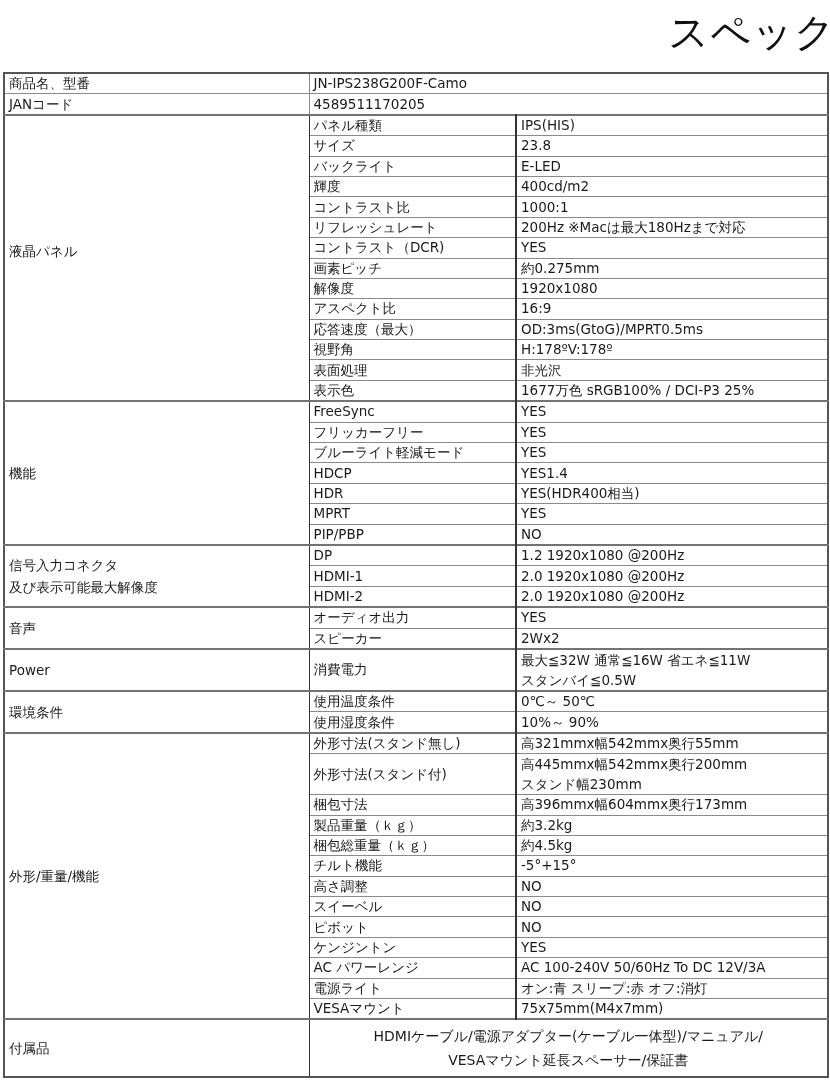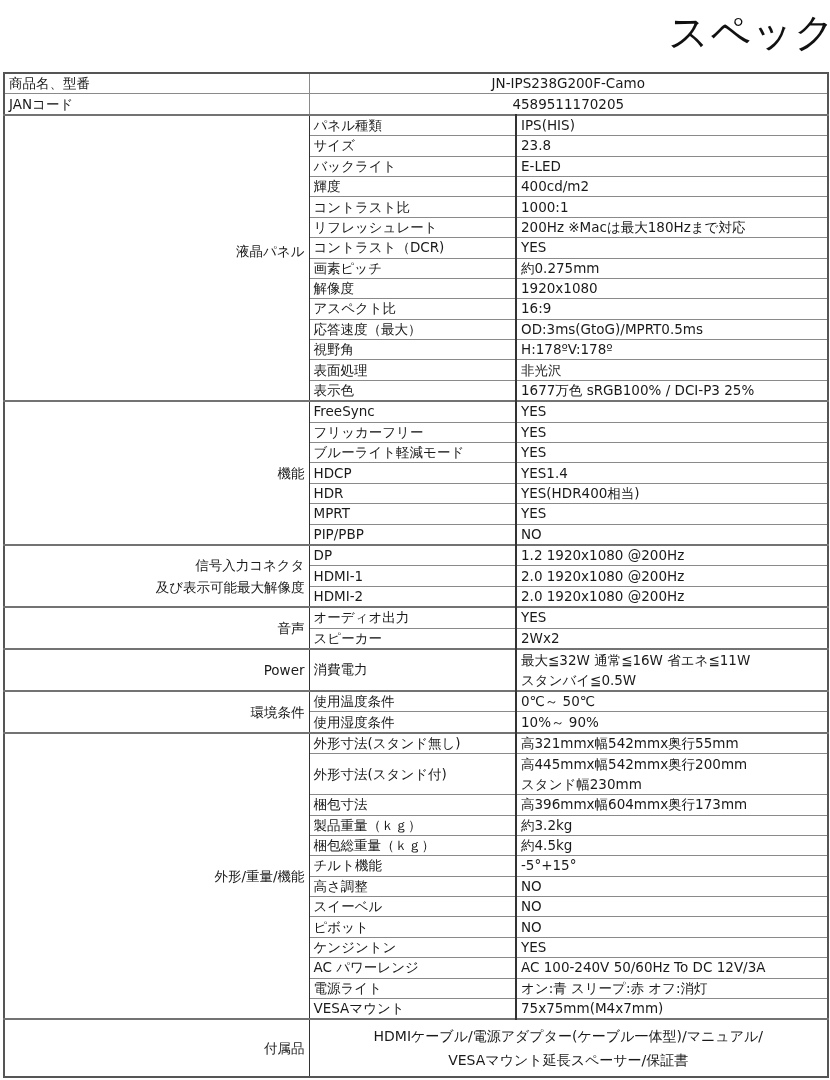--- a/index.html
+++ b/index.html
@@ -5,24 +5,24 @@
   html, body { margin: 0; padding: 0; background: #ffffff; }
   body { width: 830px; height: 1080px; position: relative; overflow: hidden;
          font-family: "DejaVu Sans", "Liberation Sans", sans-serif; color: #1a1a1a; }
   .title { position: absolute; left: 6px; top: 4px; width: 830px; text-align: right;
            font-size: 40px; line-height: 56px; font-weight: 500; letter-spacing: 1px; color: #111; }
   table.spec { position: absolute; left: 3px; top: 72px; width: 824px;
                border-collapse: collapse; table-layout: fixed;
                border: 2px solid #555; font-size: 13.5px; }
   table.spec td { border: 1px solid #8a8a8a; padding: 0 4px; height: 19.4px; line-height: 19px;
                   white-space: nowrap; overflow: hidden; vertical-align: middle; }
-  table.spec td.cat { text-align: right; white-space: normal; line-height: 22px; border-right: 1.5px solid #333; }
+  table.spec td.cat { text-align: left; white-space: normal; line-height: 22px; border-right: 1.5px solid #333; }
   table.spec td.key { border-right: 2px solid #333; }
   table.spec td.val { }
-  table.spec td.center { text-align: center; margin-left: 32px; }
+  table.spec td.center { text-align: left; margin-left: 32px; }
   table.spec tr.grp-top td { border-top: 2px solid #737373; }
   td.multi { white-space: normal !important; line-height: 20px !important; }
   td.acc { text-align: center; white-space: normal !important; line-height: 24px !important; height: 56px !important; font-size: 14px; }
   col.c1 { width: 305px; } col.c2 { width: 207px; } col.c3 { width: 312px; }
 </style>
 </head>
 <body>
 
 <div class="title">スペック</div>
 

